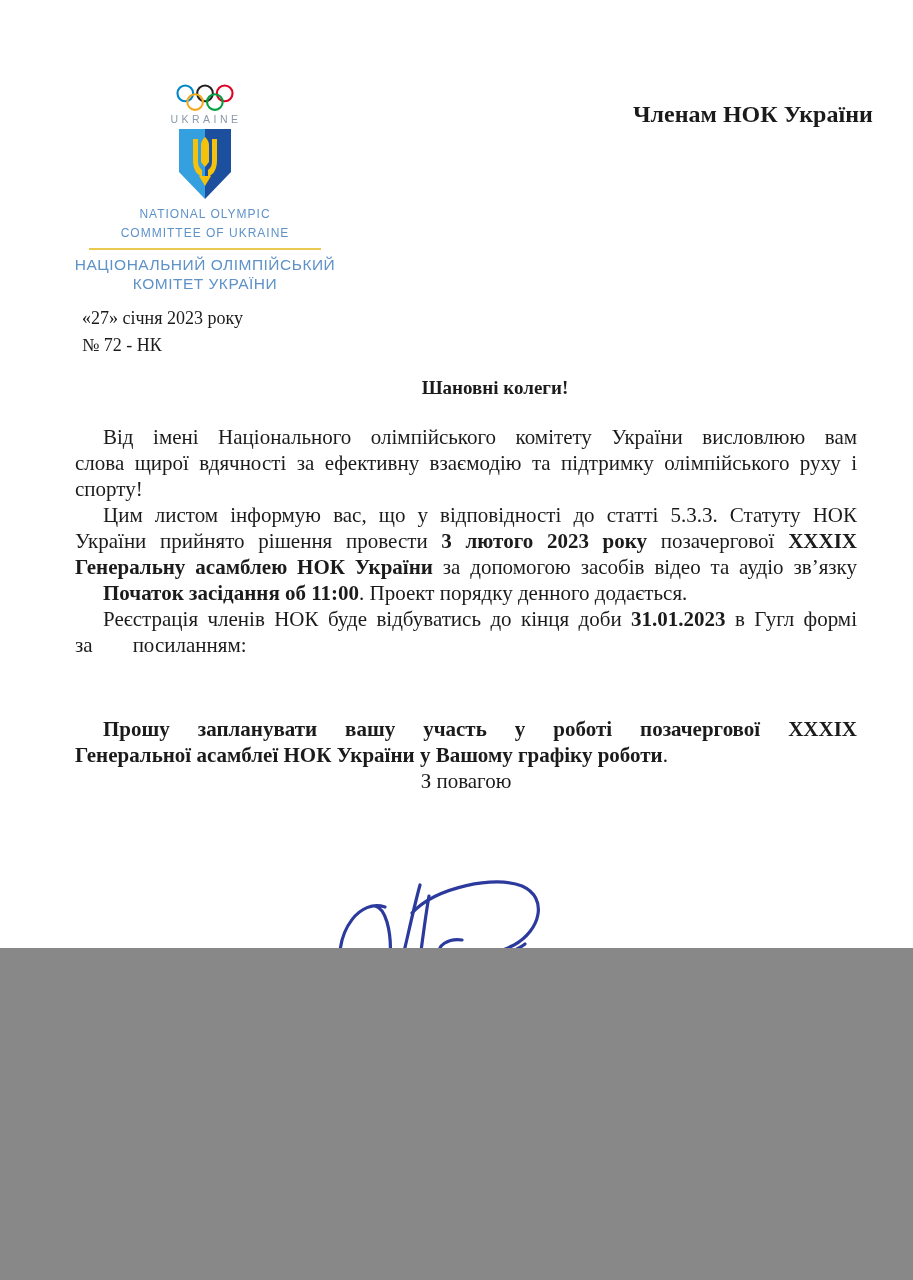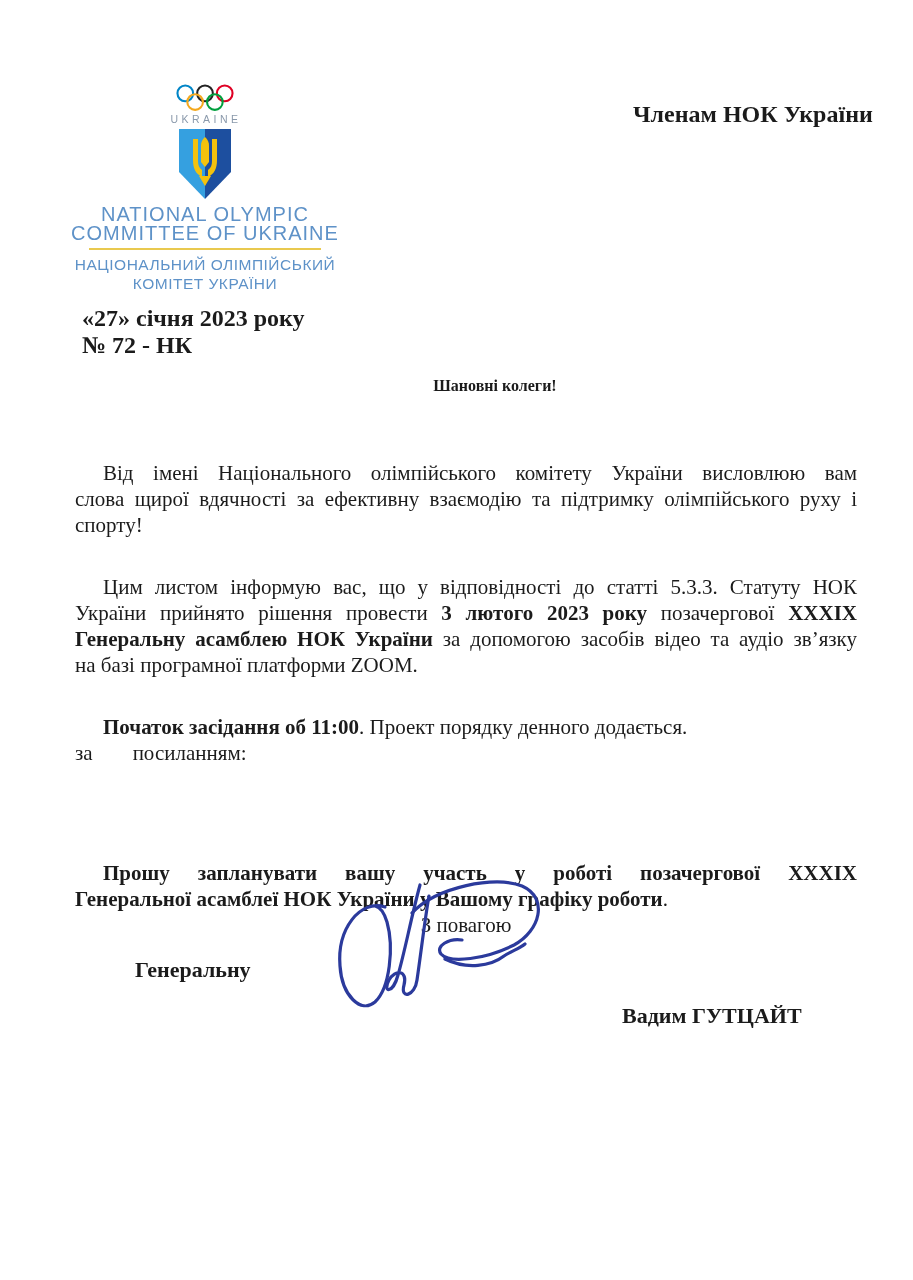--- a/index.html
+++ b/index.html
@@ -1,18 +1,18 @@
 <!DOCTYPE html>
 <html style="--page-bg: #ffffff; --text: #1b1b1b; --logo-blue: #5e92c8; --logo-gray: #8a99ab; --gold: #e9c94f; --ring-blue: #0085C7; --ring-black: #232323; --ring-red: #DF0024; --ring-yellow: #F4A81D; --ring-green: #009F3D; --shield-light: #35a0e0; --shield-dark: #1d4f9f; --trident-yellow: #f4c20d; --ink: #2b3a9c;"><head>
 <meta charset="utf-8">
 <style>
   html,body { margin:0; padding:0; background:#888; }
   .page {
     position:relative;
-    width:913px; height:1280px;
+    width:913px; height:948px;
     margin:0 auto;
     background:var(--page-bg, #ffffff);
     font-family:"Liberation Serif", serif;
     color:var(--text, #1b1b1b);
     overflow:hidden;
   }
 
   
   .logo-block { position:absolute; left:65px; top:84px; width:280px; text-align:center; font-family:"Liberation Sans", sans-serif; }
   .rings { display:block; margin:0 auto 1px; width:58px; height:28px; }
@@ -20,37 +20,37 @@
   .ring-blue   { stroke:var(--ring-blue,#0085C7); }
   .ring-black  { stroke:var(--ring-black,#232323); }
   .ring-red    { stroke:var(--ring-red,#DF0024); }
   .ring-yellow { stroke:var(--ring-yellow,#F4A81D); }
   .ring-green  { stroke:var(--ring-green,#009F3D); }
   .ukraine-label { font-size:10.5px; letter-spacing:3.5px; color:var(--logo-gray,#8a99ab); margin:1px 0 3px 2px; }
   .shield { display:block; margin:0 auto 5px; width:54px; height:72px; }
   .shield-left  { fill:var(--shield-light,#35a0e0); }
   .shield-right { fill:var(--shield-dark,#1d4f9f); }
   .trident { fill:var(--trident-yellow,#f4c20d); }
-  .logo-en { font-size:20px; line-height:19px; letter-spacing:1px; color:var(--logo-blue,#5e92c8); }
+  .logo-en { font-size:12px; line-height:19px; letter-spacing:1px; color:var(--logo-blue,#5e92c8); }
   .logo-divider { width:232px; height:2px; background:var(--gold,#e9c94f); margin:5px auto 5px; }
   .logo-uk { font-size:15.5px; line-height:19px; letter-spacing:0.5px; color:var(--logo-blue,#5e92c8); }
 
   .recipient { position:absolute; left:633px; top:101px; font-size:24px; font-weight:bold; white-space:nowrap; }
 
-  .ref-block { position:absolute; left:82px; top:305px; font-size:24px; line-height:27px;font-weight:bold; }
+  .ref-block { position:absolute; left:82px; top:305px; font-size:18px; line-height:27px; }
   .number-line { }
 
   
   .salutation { position:absolute; left:75px; top:377px; width:782px; padding-left:58px; box-sizing:border-box;
-                text-align:center; font-size:16px; font-weight:bold; }
+                text-align:center; font-size:19px; font-weight:bold; }
   .body-text { position:absolute; left:75px; top:424px; width:782px; font-size:21px; line-height:26px; }
   .body-text p { margin:0; }
   .line { display:block; }
   .j   { text-align:justify; text-align-last:justify; }
-  .ind { text-indent:28px;margin-top:36px; }
+  .ind { text-indent:28px; }
   .tab-gap { display:inline-block; width:40px; }
   .redacted-space { height:58px; }
   .closing { margin:20px 0 0 62px;text-align:center; }
 
   
   .sig-title { position:absolute; left:135px; top:957px; font-size:22px; font-weight:bold; }
   .sig-name  { position:absolute; left:622px; top:957px; font-size:22px; font-weight:bold; white-space:nowrap;margin-top:46px; }
   .signature { position:absolute; left:328px; top:863px; width:218px; height:155px; }
   .sig-stroke { fill:none; stroke:var(--ink,#2b3a9c); stroke-width:3.2; stroke-linecap:round; stroke-linejoin:round; }
 </style>
@@ -101,28 +101,28 @@
     <p>
       <span class="line j ind">Від імені Національного олімпійського комітету України висловлюю вам</span>
       <span class="line j">слова щирої вдячності за ефективну взаємодію та підтримку олімпійського руху і</span>
       <span class="line">спорту!</span>
     </p>
 
     <p>
       <span class="line j ind">Цим листом інформую вас, що у відповідності до статті 5.3.3. Статуту НОК</span>
       <span class="line j"><span>України прийнято рішення провести </span><b>3 лютого 2023 року</b><span> позачергової </span><b>XXXIX</b></span>
       <span class="line j"><b>Генеральну асамблею НОК України</b><span> за допомогою засобів відео та аудіо зв’язку</span></span>
-      <span class="line">на базі програмної платформи ZOOM.</span>
     </p>
 
     <p>
       <span class="line ind"><b>Початок засідання об 11:00</b><span>. Проект порядку денного додається.</span></span>
     </p>
 
     <p>
+      <span class="line j ind"><span>Реєстрація членів НОК буде відбуватись до кінця доби </span><b>31.01.2023</b><span> в Гугл формі</span></span>
       <span class="line"><span>за</span><span class="tab-gap"></span><span>посиланням:</span></span>
     </p>
 
     <div class="redacted-space"></div>
 
     <p>
       <span class="line j ind"><b>Прошу запланувати вашу участь у роботі позачергової XXXIX</b></span>
       <span class="line"><b>Генеральної асамблеї НОК України у Вашому графіку роботи</b><span>.</span></span>
     </p>
 

